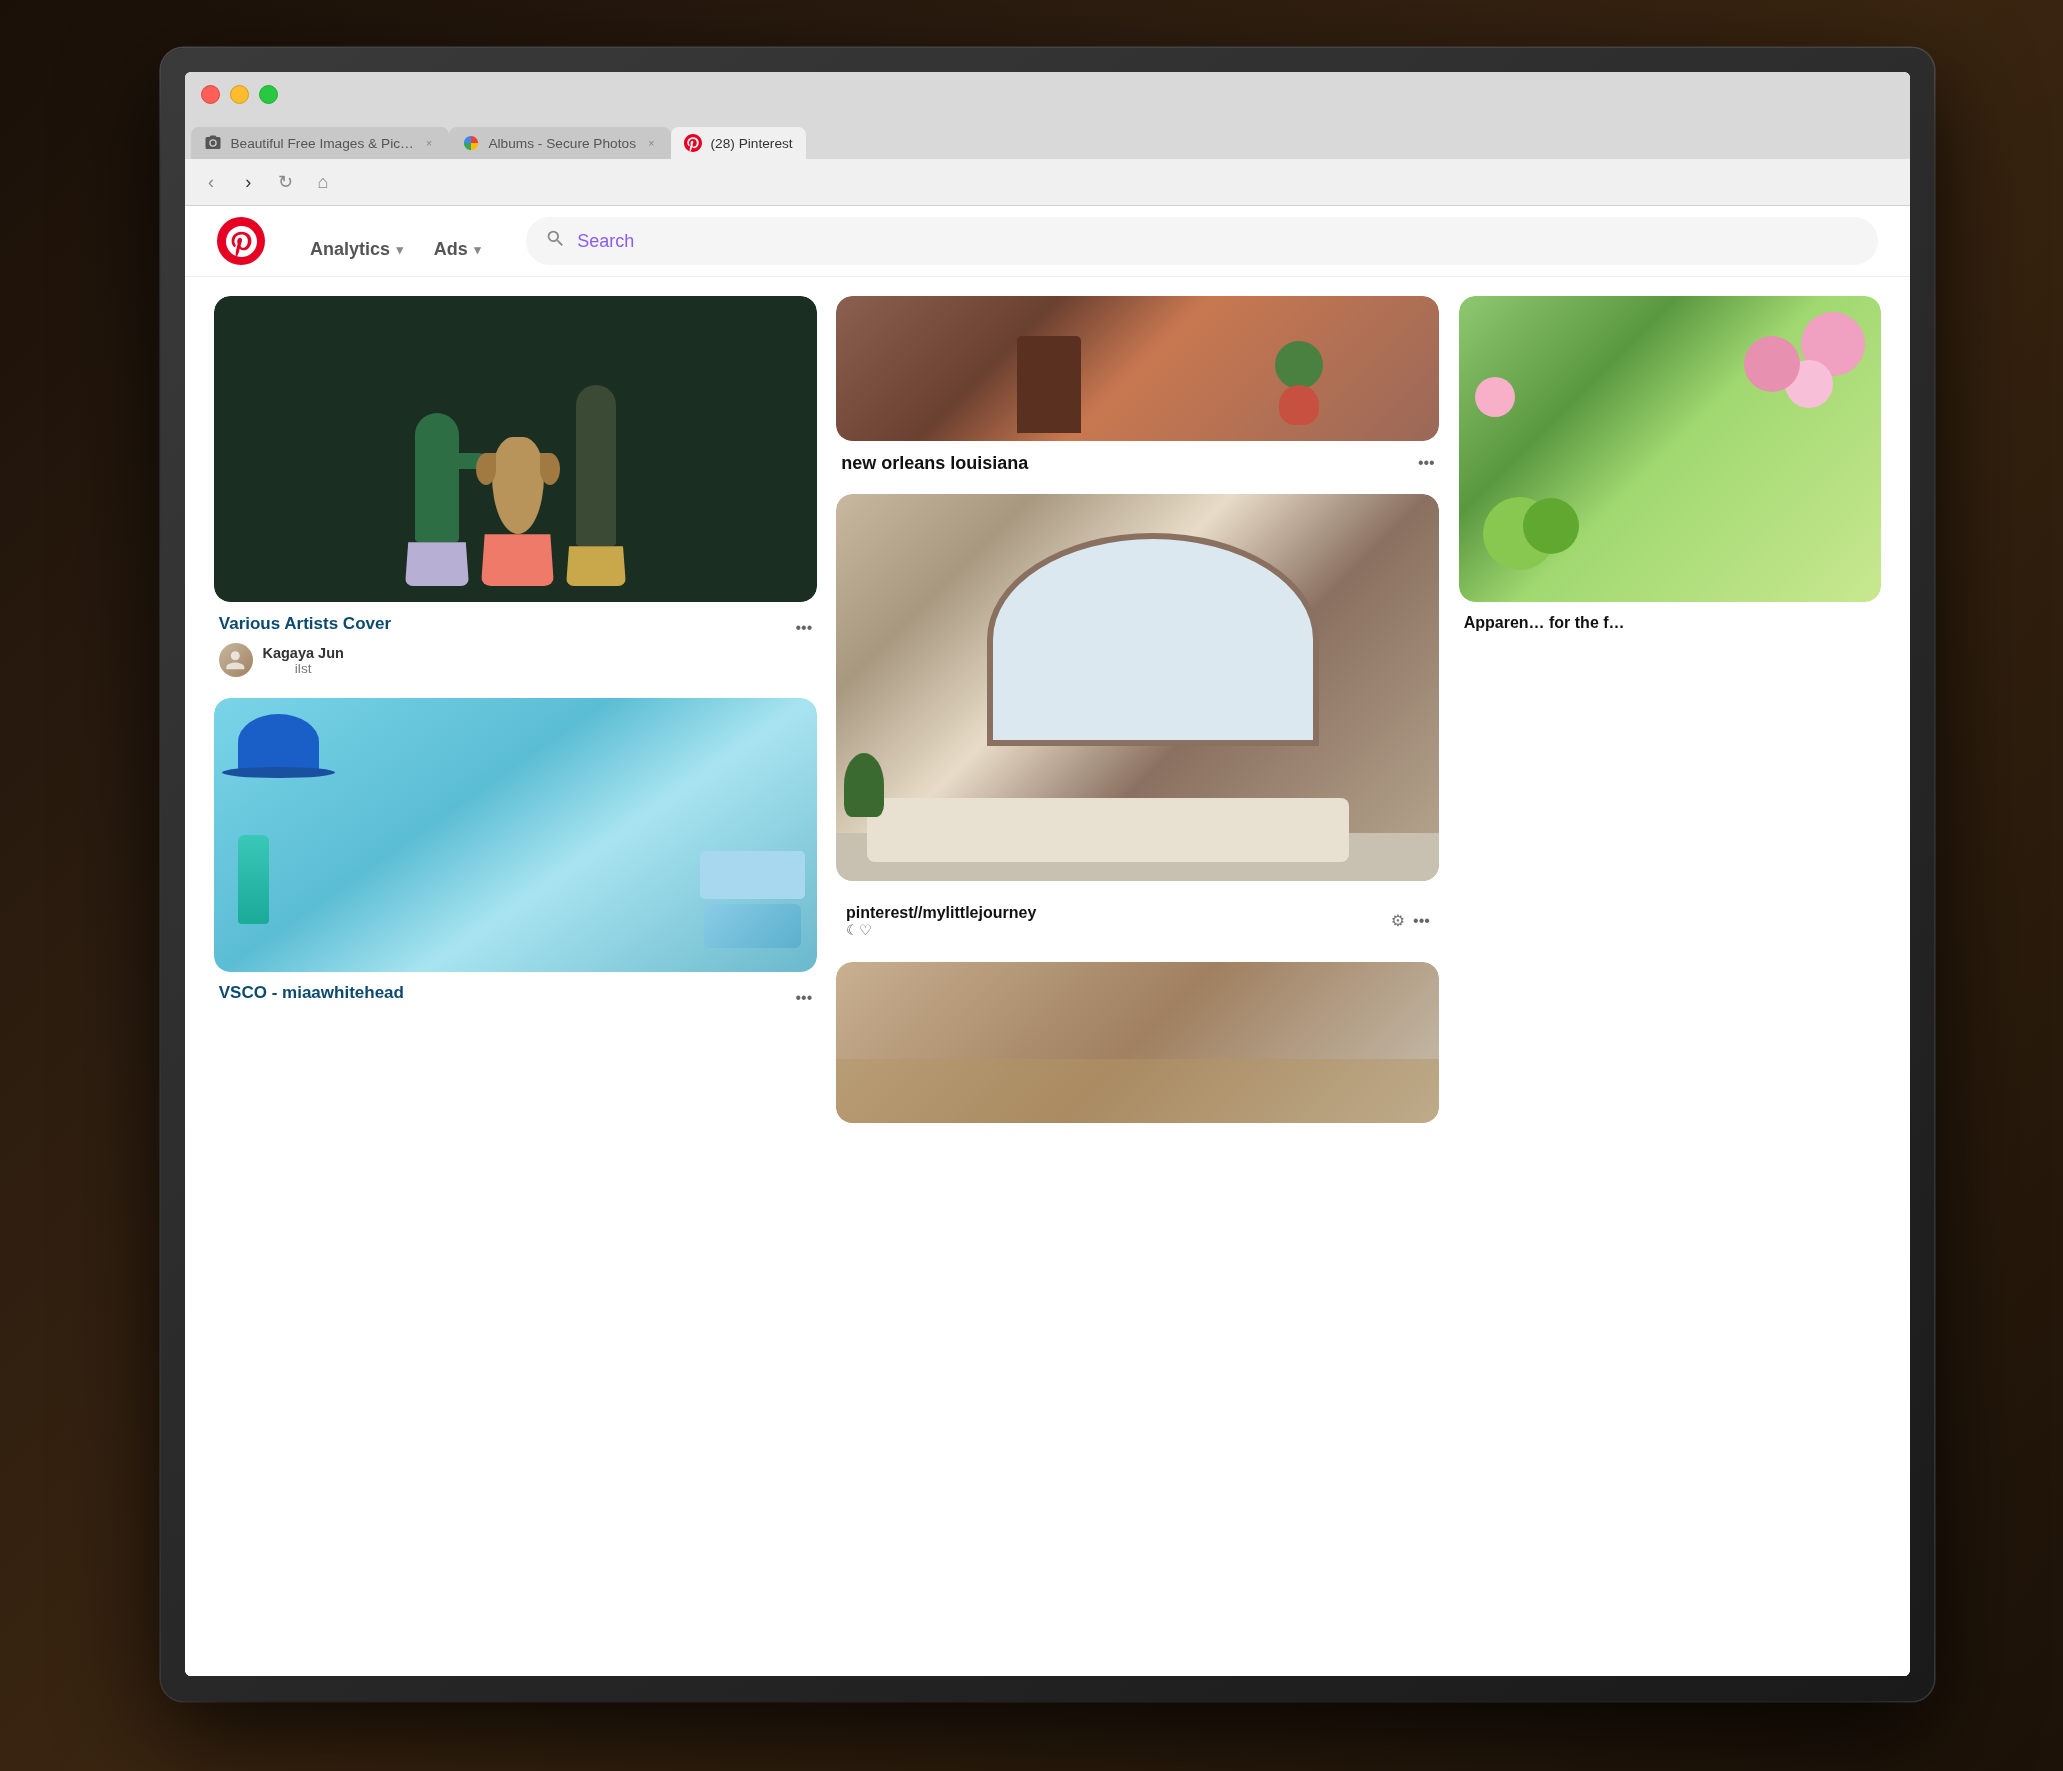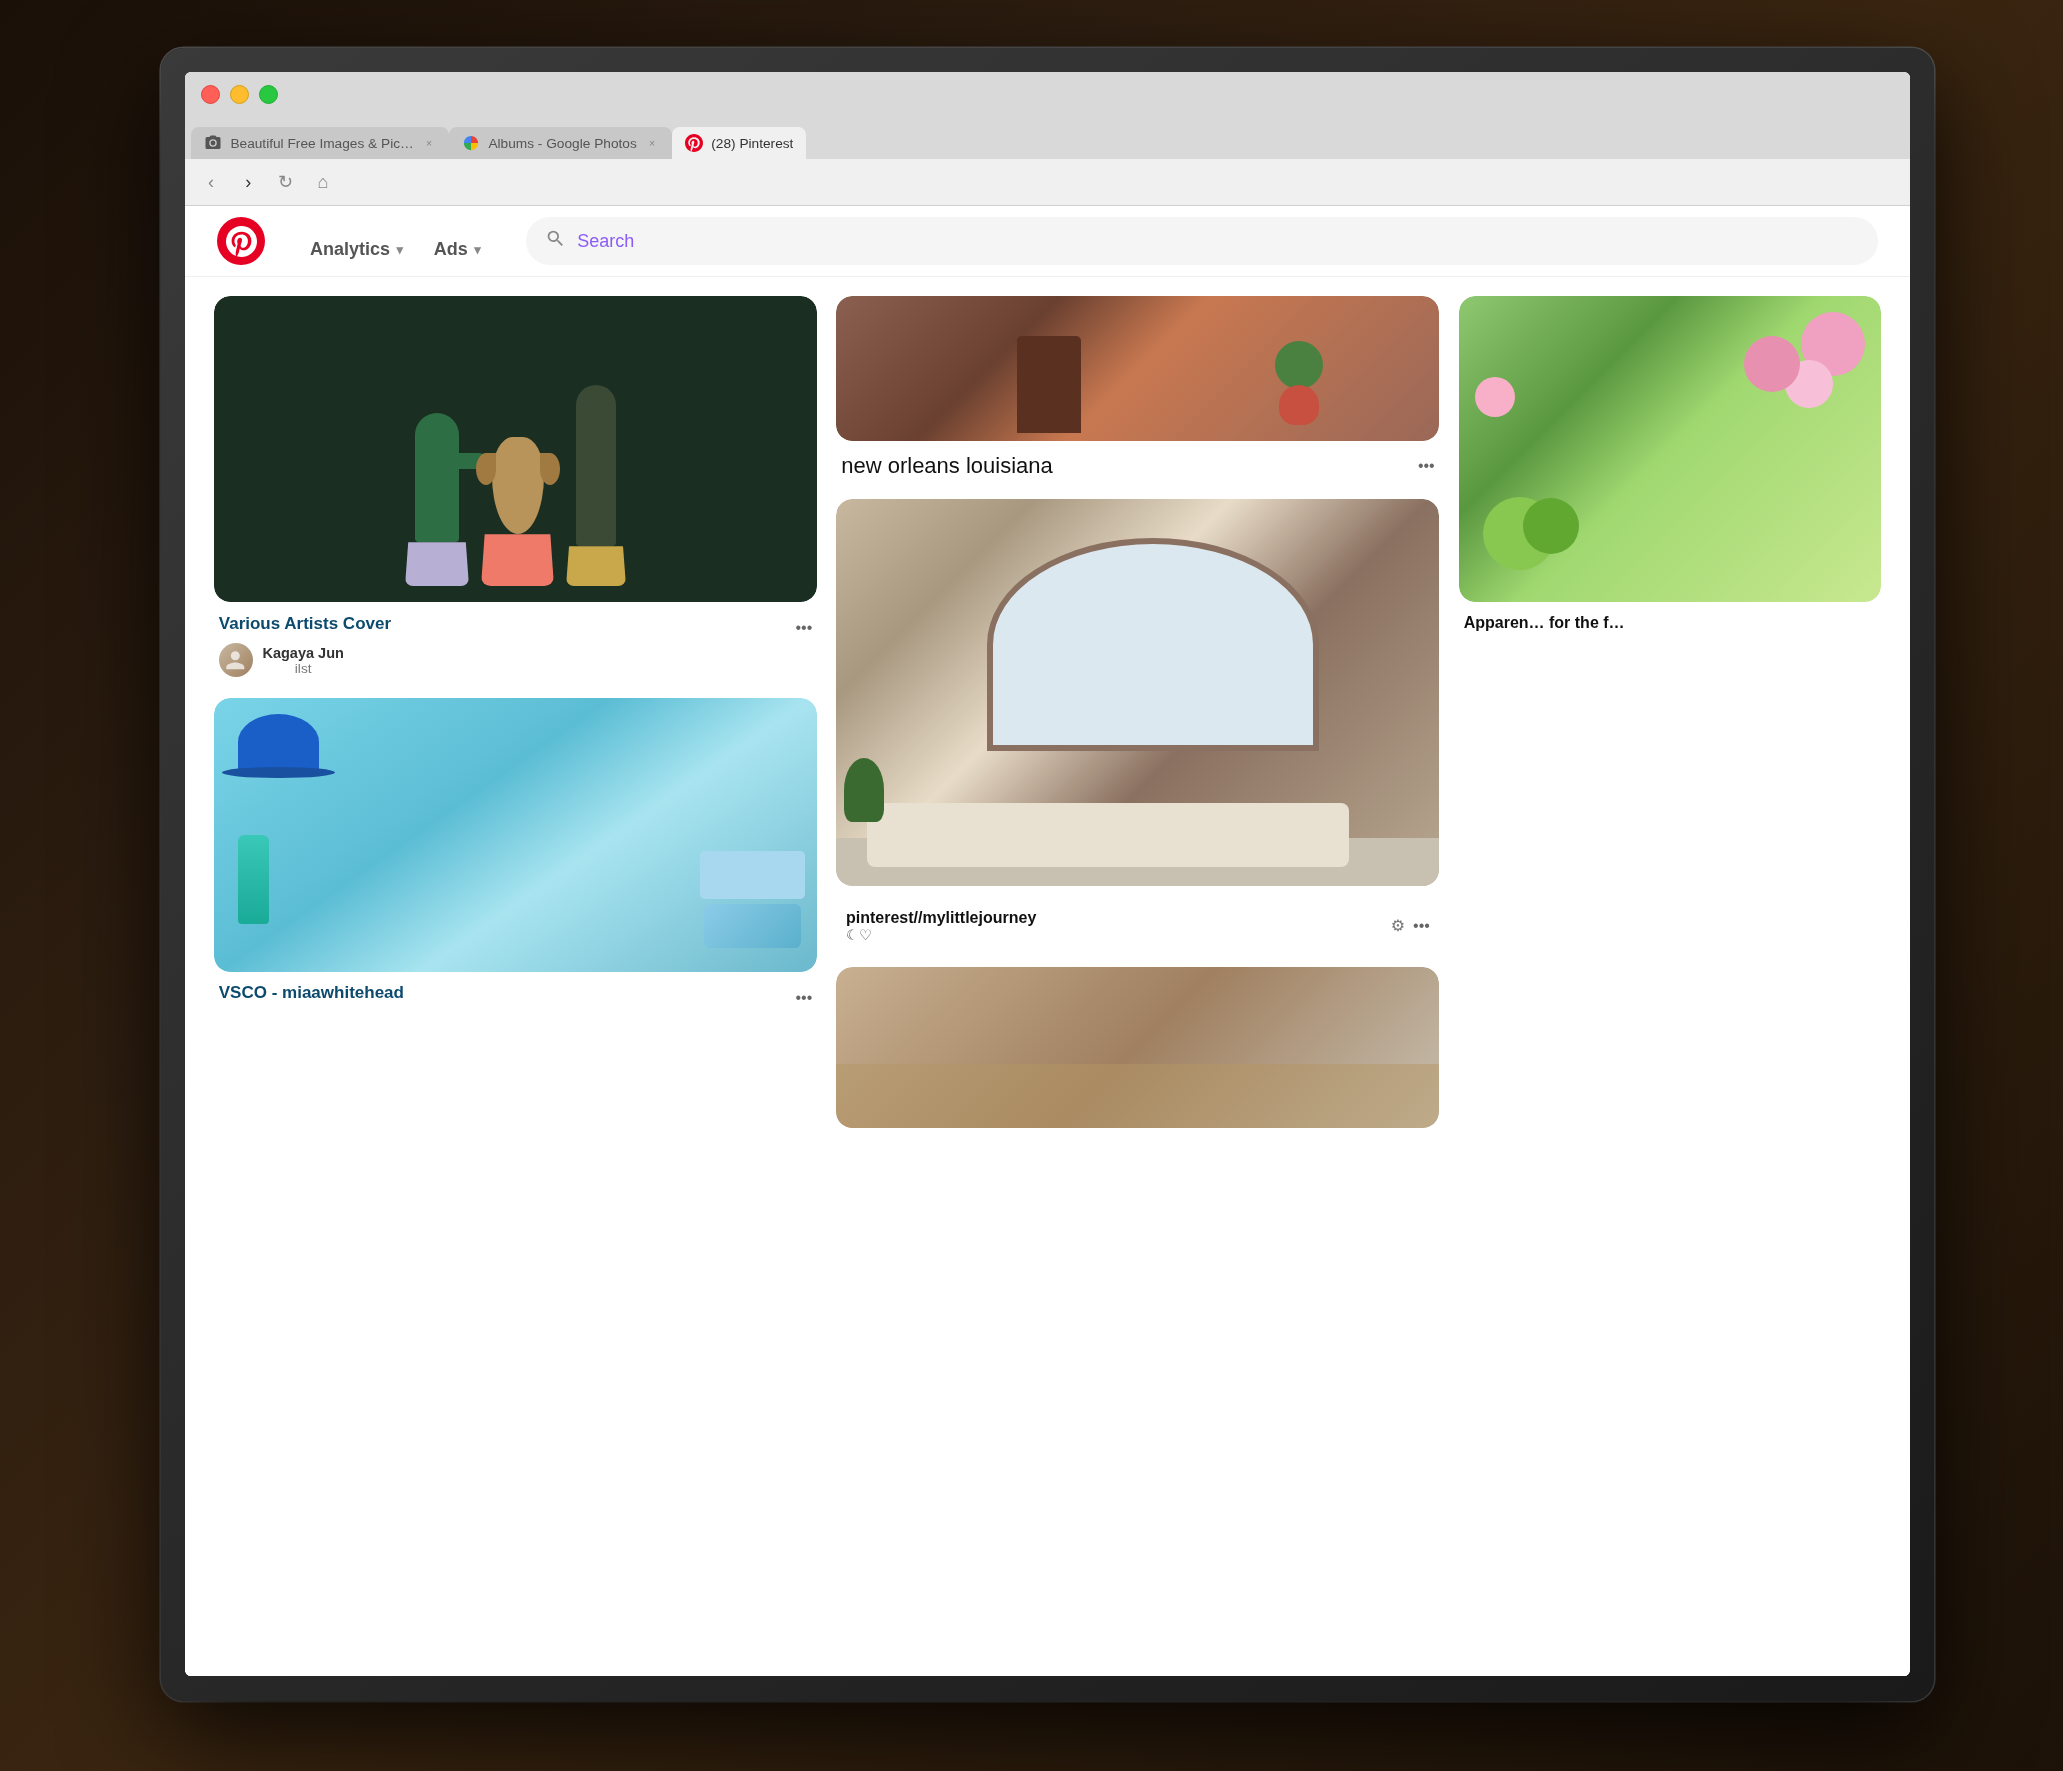--- a/index.html
+++ b/index.html
@@ -620,22 +620,22 @@
     }
 
     .pin-header-row {
       display: flex;
       align-items: center;
       justify-content: space-between;
     }
 
     
     .nola-label {
-      font-size: 22px;
-      font-weight: 400;
+      font-size: 18px;
+      font-weight: 700;
       color: #111;
     }
 
     
     .lr-label-row {
       padding: 11.3px 4.8px 3.2px;
     }
     .lr-label {
       font-size: 16px;
       font-weight: 600;
@@ -695,21 +695,21 @@
 
         <div class="tab inactive">
           <div class="tab-icon">
             <svg viewBox="0 0 24 24" width="18" height="18">
               <path d="M12 12H2.5C2.5 6.75 6.75 2.5 12 2.5V12z" fill="#4285F4"></path>
               <path d="M12 12V2.5C17.25 2.5 21.5 6.75 21.5 12H12z" fill="#EA4335"></path>
               <path d="M12 12H21.5C21.5 17.25 17.25 21.5 12 21.5V12z" fill="#FBBC05"></path>
               <path d="M12 12V21.5C6.75 21.5 2.5 17.25 2.5 12H12z" fill="#34A853"></path>
             </svg>
           </div>
-          <span class="tab-title">Albums - Google Photos</span>
+          <span class="tab-title">Albums - Secure Photos</span>
           <div class="tab-close">×</div>
         </div>
 
         <div class="tab active">
           <div class="tab-icon">
             <svg viewBox="0 0 24 24" width="18" height="18" fill="#e60023">
               <path d="M12 0C5.373 0 0 5.372 0 12c0 5.084 3.163 9.426 7.627 11.174-.105-.949-.2-2.405.042-3.441.218-.937 1.407-5.965 1.407-5.965s-.359-.719-.359-1.782c0-1.668.967-2.914 2.171-2.914 1.023 0 1.518.769 1.518 1.69 0 1.029-.655 2.568-.994 3.995-.283 1.194.599 2.169 1.777 2.169 2.133 0 3.772-2.249 3.772-5.495 0-2.873-2.064-4.882-5.012-4.882-3.414 0-5.418 2.561-5.418 5.207 0 1.031.397 2.138.893 2.738.098.119.112.224.083.345l-.333 1.36c-.053.22-.174.267-.402.161-1.499-.698-2.436-2.889-2.436-4.649 0-3.785 2.75-7.262 7.929-7.262 4.163 0 7.398 2.967 7.398 6.931 0 4.136-2.607 7.464-6.227 7.464-1.216 0-2.359-.632-2.75-1.378l-.748 2.853c-.271 1.043-1.002 2.35-1.492 3.146C9.57 23.812 10.763 24 12 24c6.627 0 12-5.373 12-12S18.627 0 12 0z"></path>
             </svg>
           </div>
           <span class="tab-title">(28) Pinterest</span>

